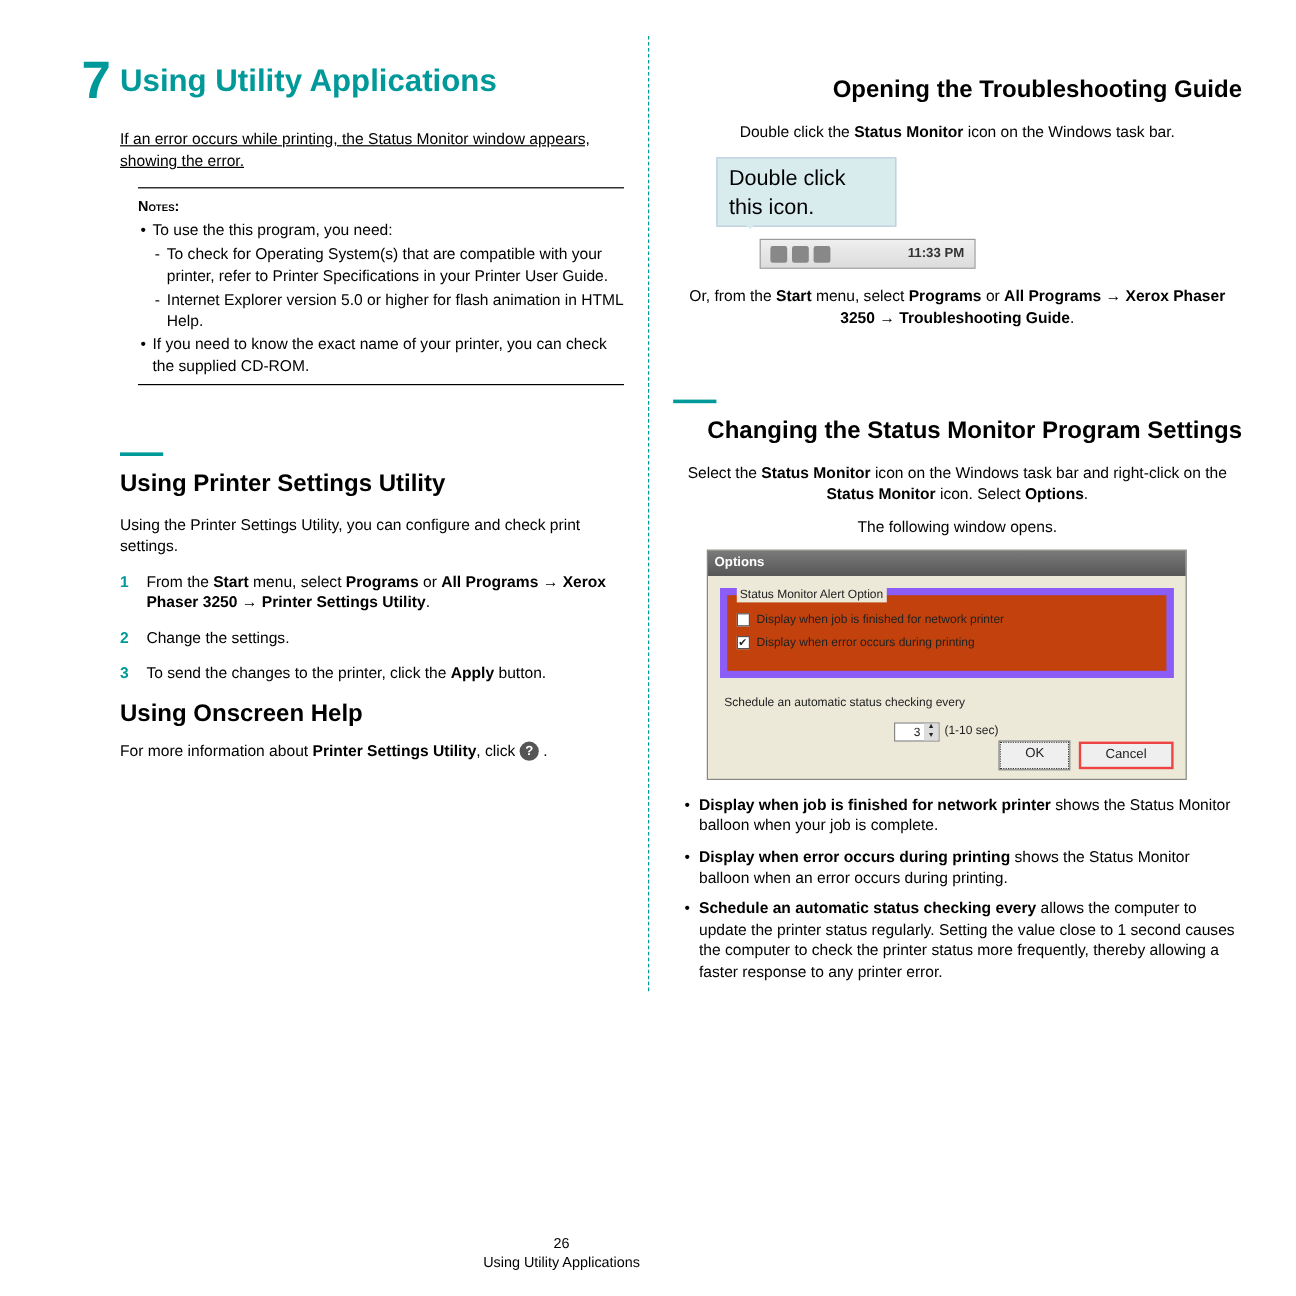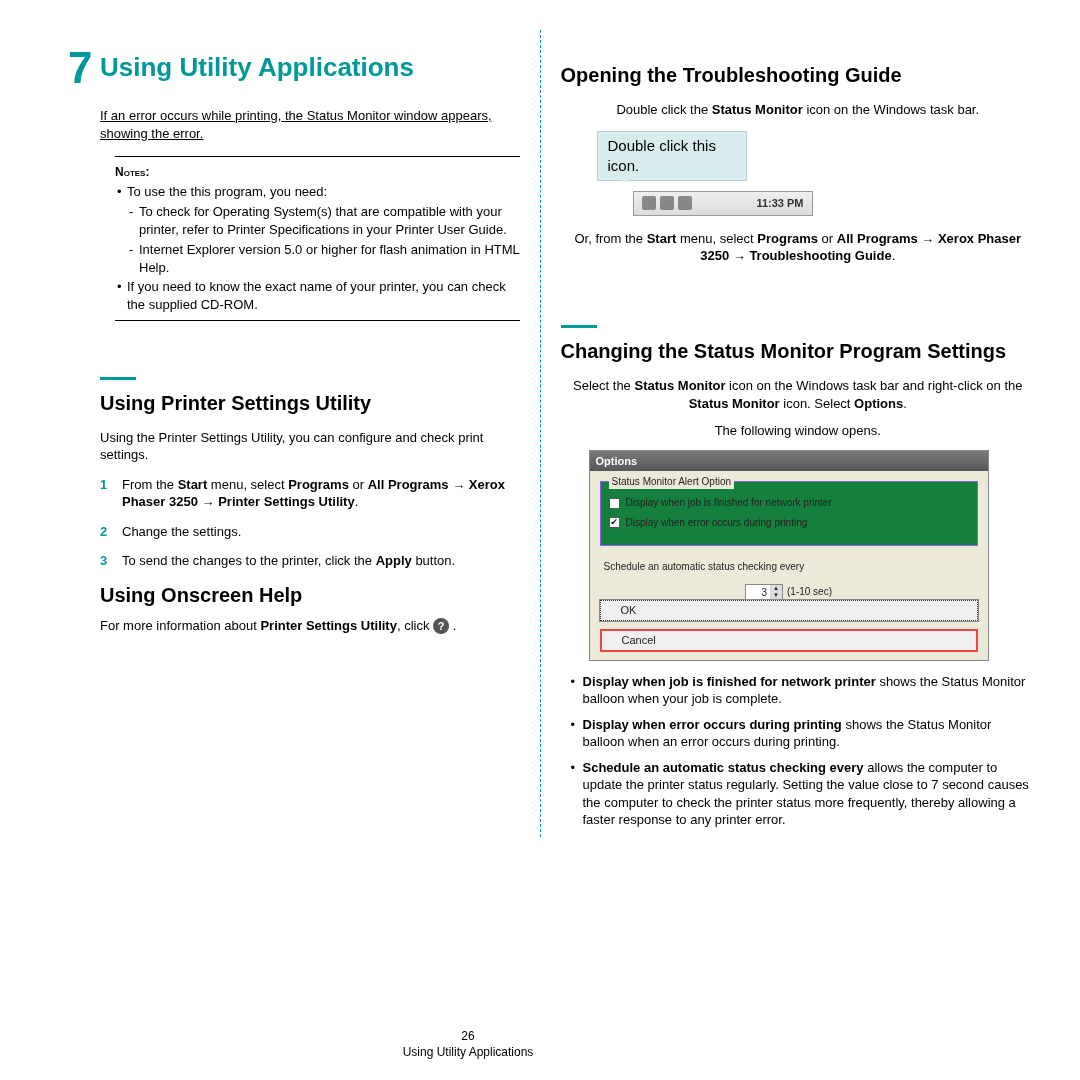--- a/index.html
+++ b/index.html
@@ -68,20 +68,21 @@
   }
   .h2left {
     font-size: 20px;
     font-weight: bold;
     margin: 0 0 12px 55px;
   }
   .h2right {
     font-size: 20px;
     font-weight: bold;
     margin: 0 0 12px 0;
+    text-align: right;
   }
   .body-left { margin-left: 55px; margin-bottom: 12px; }
   .body-right { margin-bottom: 10px; text-align: center; }
   .numlist { list-style: none; padding: 0; margin-left: 55px; }
   .numlist li { position: relative; padding-left: 22px; margin-bottom: 12px; }
   .numlist li .num { position: absolute; left: 0; top: 0; color: #009999; font-weight: bold; }
   .h3 { font-size: 20px; font-weight: bold; margin: 10px 0 8px 55px; }
   .help-icon {
     display: inline-flex;
     width: 16px; height: 16px;
@@ -91,21 +92,21 @@
     align-items: center; justify-content: center;
     vertical-align: middle;
   }
   .arrow { font-family: inherit; }
   
   .tray-wrap { margin: 12px 0 14px 36px; }
   .callout {
     background: #d8ecee;
     border: 1px solid #bcd;
     padding: 4px 10px;
-    font-size: 15px;
+    font-size: 18px;
     position: relative;
     width: 150px;
   }
   .callout::after {
     content: "";
     position: absolute;
     left: 22px; bottom: -8px;
     border: 5px solid transparent;
     border-top-color: #d8ecee;
   }
@@ -135,40 +136,40 @@
   }
   .dialog .titlebar {
     background: linear-gradient(#7a7a7a,#565656);
     color: #fff;
     padding: 3px 6px;
     font-size: 11px;
     font-weight: bold;
   }
   .dialog .body { padding: 10px 10px 8px 10px; }
   .fieldset {
-    border: 1px solid #8b5cf6;
+    border: 6px solid #8b5cf6;
     padding: 8px 8px 10px 8px;
     position: relative;
     margin-bottom: 14px;
-    background:#15803d;
+    background:#c2410c;
   }
   .fieldset .legend {
     position: absolute; top: -7px; left: 8px;
     background: #ece9d8; padding: 0 3px;
     font-size: 10px;
   }
   .chk { display: flex; align-items: center; gap: 6px; margin: 6px 0; }
   .chk .box { width: 11px; height: 11px; border: 1px solid #555; background:#fff; display:inline-flex; align-items:center; justify-content:center; font-size:9px; line-height:1;}
   .sched { margin: 4px 0 10px 4px; }
   .spinwrap { display:flex; align-items:center; justify-content:center; gap:4px; margin-top:6px;}
   .spin { height:16px; display:flex; border:1px solid #888; background:#fff;}
   .spin .val{ width:24px; text-align:right; padding:1px 3px;}
   .spin .arrows{ width:12px; display:flex; flex-direction:column;}
   .spin .arrows div{ flex:1; background:#ddd; font-size:6px; text-align:center; line-height:1;}
-  .dlg-btns { display:flex; justify-content:flex-end; gap:8px;flex-direction:column;}
+  .dlg-btns { display:flex; justify-content:flex-end; gap:8px;}
   .dlg-btn { border:2px solid #ef4444; background:#efefef; padding:2px 20px; font-size:11px;}
   .dlg-btn.ok{ border:1px dotted #333; outline:1px solid #888; }
   .rbullets { list-style:none; padding:0; margin-left:8px;}
   .rbullets li{ position:relative; padding-left:14px; margin-bottom:8px;}
   .rbullets li::before{ content:"•"; position:absolute; left:2px;}
   .footer { position:absolute; bottom:20px; width:936px; text-align:center; font-size:12px; }
   .gap { height: 56px; }
   .rgap { height: 50px; }
 </style>
 </head>
@@ -272,21 +273,21 @@
         <div class="dlg-btns">
           <div class="dlg-btn ok">OK</div>
           <div class="dlg-btn">Cancel</div>
         </div>
       </div>
     </div>
 
     <ul class="rbullets">
       <li><b>Display when job is finished for network printer</b><span> shows the Status Monitor balloon when your job is complete.</span></li>
       <li><b>Display when error occurs during printing</b><span> shows the Status Monitor balloon when an error occurs during printing.</span></li>
-      <li><b>Schedule an automatic status checking every</b><span> allows the computer to update the printer status regularly. Setting the value close to 7 second causes the computer to check the printer status more frequently, thereby allowing a faster response to any printer error.</span></li>
+      <li><b>Schedule an automatic status checking every</b><span> allows the computer to update the printer status regularly. Setting the value close to 1 second causes the computer to check the printer status more frequently, thereby allowing a faster response to any printer error.</span></li>
     </ul>
   </div>
 </div>
 
 <div class="footer">
   <div>26</div>
   <div>Using Utility Applications</div>
 </div>
 
 </body></html>

